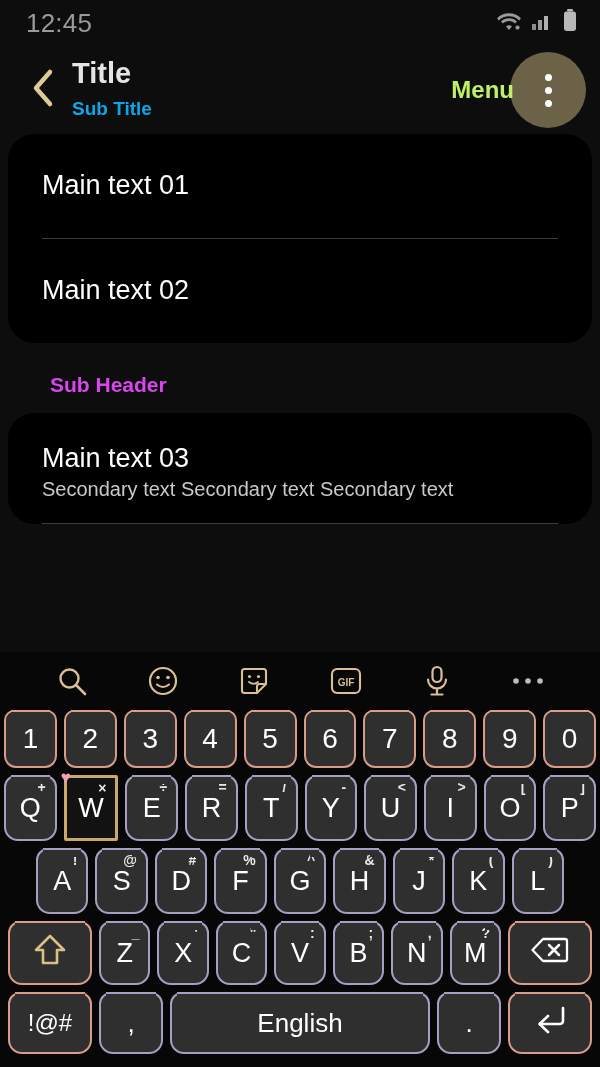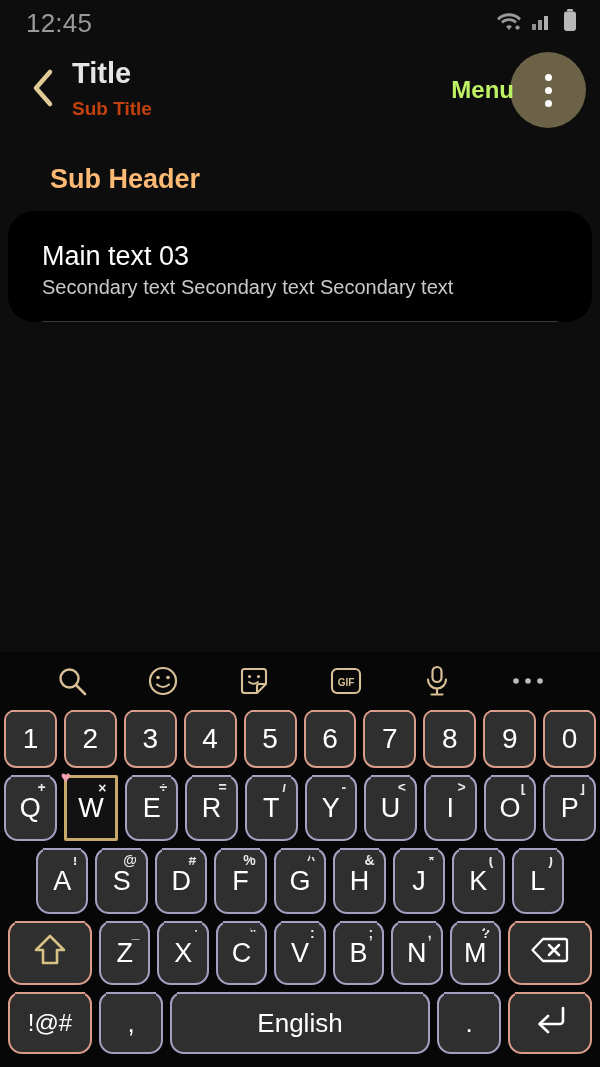--- a/index.html
+++ b/index.html
@@ -22,21 +22,21 @@
   
   .appbar {
     height: 88px; display: flex; align-items: center; padding: 0 14px 0 22px;
   }
   .back-btn {
     width: 42px; height: 42px; display: flex; align-items: center; justify-content: center;
     flex: none;
   }
   .titles { margin-left: 8px; display: flex; flex-direction: column; justify-content: center; }
   .title { color: #e5e5e5; font-size: 29px; font-weight: 700; line-height: 1.1; }
-  .subtitle { color: #c2410c; font-size: 19px; font-weight: 700; line-height: 1.35; margin-top: 6px;}
+  .subtitle { color: #0ea5e9; font-size: 19px; font-weight: 700; line-height: 1.35; margin-top: 6px;}
   .appbar-spacer { flex: 1 1 auto; }
   .menu-label { color: #bef264; font-size: 24px; font-weight: 700; margin-right: -8px; position: relative; z-index: 1;}
   .overflow-btn {
     width: 76px; height: 76px; border-radius: 50%;
     background: #6c6247;
     display: flex; flex-direction: column; align-items: center; justify-content: center;
     gap: 6px; flex: none; margin-left: 4px;
   }
   .overflow-btn i { width: 7px; height: 7px; border-radius: 50%; background: #fff; display:block; }
 
@@ -45,21 +45,21 @@
   .card {
     background: #000000; border-radius: 26px; overflow: hidden;
   }
   .row { padding: 0 34px; display: flex; flex-direction: column; justify-content: center; }
   .row-1line { height: 104px; }
   .row-2line { height: 110px; padding-top: 8px;}
   .row-main { color: #ffffff; font-size: 27px; line-height: 1.25; }
   .row-sec { color: #c9c9c9; font-size: 20px; line-height: 1.3; }
   .divider { height: 1px; background: #3a3a3a; margin: 0 34px; }
   .subheader {
-    color: #fdba74; font-size: 27px; font-weight: 700;
+    color: #d946ef; font-size: 21px; font-weight: 700;
     padding: 30px 0 16px 42px;
   }
   .card-clip { max-height: 170px; overflow: hidden; }
 
   
   .keyboard {
     position: absolute; left: 0; right: 0; bottom: 0;
     background: #070707; padding: 0 0 6px 0;
   }
   .kb-toolbar {
@@ -164,20 +164,29 @@
     <div class="menu-label">Menu</div>
     <div class="overflow-btn">
       <i></i>
       <i></i>
       <i></i>
     </div>
   </div>
 
   <div class="content">
 
+    <div class="card">
+      <div class="row row-1line">
+        <div class="row-main">Main text 01</div>
+      </div>
+      <div class="divider"></div>
+      <div class="row row-1line">
+        <div class="row-main">Main text 02</div>
+      </div>
+    </div>
 
     <div class="subheader">Sub Header</div>
 
     <div class="card card-clip">
       <div class="row row-2line">
         <div class="row-main">Main text 03</div>
         <div class="row-sec">Secondary text Secondary text Secondary text</div>
       </div>
       <div class="divider"></div>
     </div>

